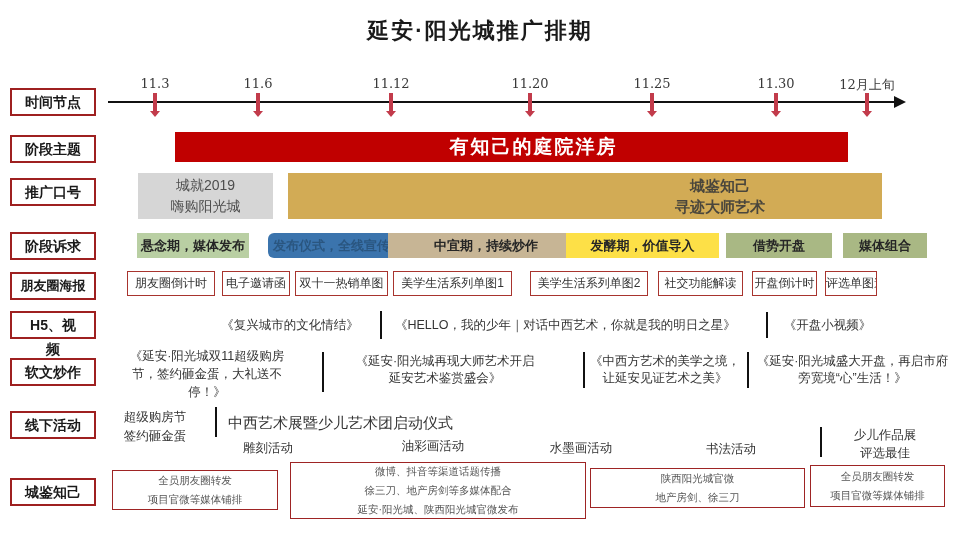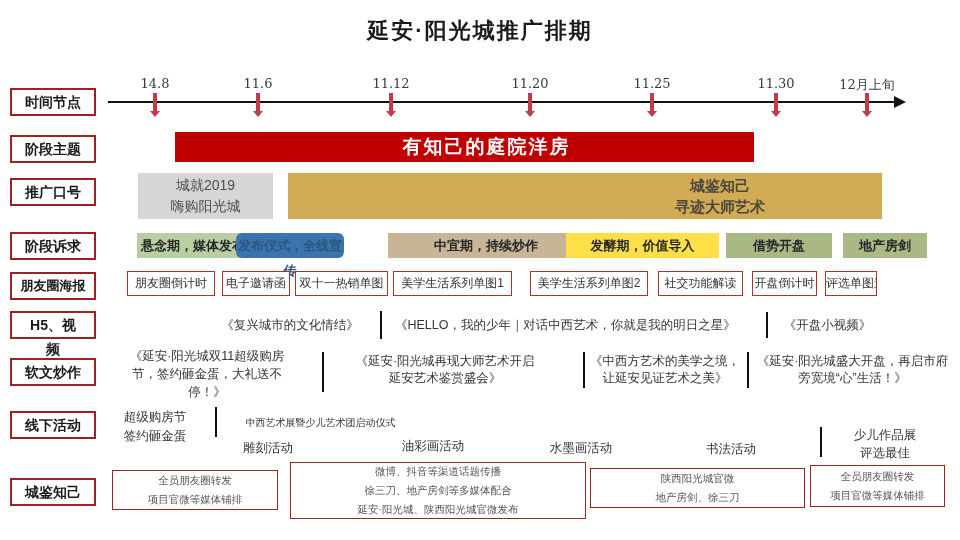--- a/index.html
+++ b/index.html
@@ -19,21 +19,21 @@
   }
   .rlabel.small{font-size:13px;}
   .rlabel.h5label{white-space:normal;overflow:visible;line-height:24px;padding:0 12px;}
   
   .tl-line{left:108px;top:101px;width:790px;height:2px;background:#111;}
   .tl-head{left:894px;top:96px;width:0;height:0;border-top:6px solid transparent;border-bottom:6px solid transparent;border-left:12px solid #111;}
   .date{top:76px;transform:translateX(-50%);font-family:"DejaVu Serif","Liberation Serif",serif;font-size:13px;color:#3a3a3a;white-space:nowrap;}
   .tick{top:93px;width:4px;height:18px;background:#C23B4B;}
   .tick::after{content:"";position:absolute;left:-3px;top:18px;border-left:5px solid transparent;border-right:5px solid transparent;border-top:6px solid #C23B4B;}
   
-  .theme{left:175px;top:132px;width:579px;height:30px;line-height:30px;text-align:center;color:#fff;font-size:19px;font-weight:bold;letter-spacing:2px;padding-left:44px;}
+  .theme{left:175px;top:132px;width:673px;height:30px;line-height:30px;text-align:center;color:#fff;font-size:19px;font-weight:bold;letter-spacing:2px;padding-left:44px;}
   
   .pre{white-space:pre-line;}
   .slogan-gray{left:138px;top:173px;width:135px;height:46px;font-size:14px;font-weight:normal;color:#4d4d4d;text-align:center;line-height:21px;padding-top:2px;}
   .slogan-gold{left:288px;top:173px;width:594px;height:46px;}
   .slogan-gold-text{left:588px;top:175px;width:264px;text-align:center;font-size:15px;font-weight:bold;color:#4a463c;line-height:21px;}
   
   .phase{top:233px;height:25px;line-height:25px;text-align:center;font-size:13px;font-weight:bold;}
   
   .poster{top:271px;height:25px;border:1px solid #A8342E;background:#fff;color:#333;
     font-size:12px;text-align:center;line-height:22px;white-space:nowrap;overflow:hidden;}
@@ -56,21 +56,21 @@
 <div class="abs rlabel" style="top:232px">阶段诉求</div>
 <div class="abs rlabel small" style="top:272px">朋友圈海报</div>
 <div class="abs rlabel h5label" style="top:311px">H5、视频</div>
 <div class="abs rlabel" style="top:358px">软文炒作</div>
 <div class="abs rlabel" style="top:411px">线下活动</div>
 <div class="abs rlabel" style="top:478px">城鉴知己</div>
 
 <div class="abs tl-line"></div>
 <div class="abs tl-head"></div>
 
-<div class="abs date" style="left:155px">14.8</div>
+<div class="abs date" style="left:155px">11.3</div>
 <div class="abs date" style="left:258px">11.6</div>
 <div class="abs date" style="left:391px">11.12</div>
 <div class="abs date" style="left:530px">11.20</div>
 <div class="abs date" style="left:652px">11.25</div>
 <div class="abs date" style="left:776px">11.30</div>
 <div class="abs date" style="left:867px">12月上旬</div>
 
 <div class="abs tick" style="left:153px"></div>
 <div class="abs tick" style="left:256px"></div>
 <div class="abs tick" style="left:389px"></div>
@@ -81,25 +81,25 @@
 
 <div class="abs theme" style="background: rgb(192, 0, 0);">有知己的庭院洋房</div>
 
 <div class="abs slogan-gray pre" style="background: rgb(214, 214, 214);">城就2019
 嗨购阳光城</div>
 <div class="abs slogan-gold" style="background: rgb(210, 171, 85);"></div>
 <div class="abs slogan-gold-text pre">城鉴知己
 寻迹大师艺术</div>
 
 <div class="abs phase" style="left: 137px; width: 112px; background: rgb(185, 207, 163); color: rgb(38, 38, 38);">悬念期，媒体发布</div>
-<div class="abs phase" style="left: 236px; width: 108px; background: rgb(59, 116, 173); color: rgb(42, 86, 128); border-radius: 6px;">发布仪式，全线宣传</div>
+<div class="abs phase" style="left: 268px; width: 127px; background: rgb(59, 116, 173); color: rgb(42, 86, 128); border-radius: 6px;">发布仪式，全线宣传</div>
 <div class="abs phase" style="left: 388px; width: 196px; background: rgb(199, 181, 149); color: rgb(38, 38, 38);">中宜期，持续炒作</div>
 <div class="abs phase" style="left: 566px; width: 153px; background: #fde047; color: rgb(38, 38, 38);">发酵期，价值导入</div>
 <div class="abs phase" style="left: 726px; width: 106px; background: rgb(169, 184, 132); color: rgb(38, 38, 38);">借势开盘</div>
-<div class="abs phase" style="left: 843px; width: 84px; background: rgb(169, 184, 132); color: rgb(38, 38, 38);">地产房剑</div>
+<div class="abs phase" style="left: 843px; width: 84px; background: rgb(169, 184, 132); color: rgb(38, 38, 38);">媒体组合</div>
 
 <div class="abs poster" style="left:127px;width:88px">朋友圈倒计时</div>
 <div class="abs poster" style="left:222px;width:68px">电子邀请函</div>
 <div class="abs poster" style="left:295px;width:93px">双十一热销单图</div>
 <div class="abs poster" style="left:393px;width:119px">美学生活系列单图1</div>
 <div class="abs poster" style="left:530px;width:118px">美学生活系列单图2</div>
 <div class="abs poster" style="left:658px;width:85px">社交功能解读</div>
 <div class="abs poster" style="left:752px;width:65px">开盘倒计时</div>
 <div class="abs poster" style="left:825px;width:52px">评选单图邀约</div>
 
@@ -113,21 +113,21 @@
 <div class="abs vdiv" style="left:322px;top:352px;height:40px"></div>
 <div class="abs txt" style="left:350px;top:353px;width:190px">《延安·阳光城再现大师艺术开启延安艺术鉴赏盛会》</div>
 <div class="abs vdiv" style="left:583px;top:352px;height:36px"></div>
 <div class="abs txt" style="left:585px;top:353px;width:160px">《中西方艺术的美学之境，让延安见证艺术之美》</div>
 <div class="abs vdiv" style="left:747px;top:352px;height:36px"></div>
 <div class="abs txt" style="left:755px;top:353px;width:195px">《延安·阳光城盛大开盘，再启市府旁宽境“心”生活！》</div>
 
 <div class="abs txt pre" style="left:115px;top:408px;width:80px;line-height:19px">超级购房节
 签约砸金蛋</div>
 <div class="abs vdiv" style="left:215px;top:407px;height:30px"></div>
-<div class="abs txt nowrap" style="left:228px;top:414px;width:185px;text-align:center;font-size:10px">中西艺术展暨少儿艺术团启动仪式</div>
+<div class="abs txt nowrap" style="left:228px;top:414px;width:185px;text-align:center;font-size:15px">中西艺术展暨少儿艺术团启动仪式</div>
 <div class="abs txt nowrap" style="left:238px;top:440px;width:60px">雕刻活动</div>
 <div class="abs txt nowrap" style="left:398px;top:438px;width:70px">油彩画活动</div>
 <div class="abs txt nowrap" style="left:546px;top:440px;width:70px">水墨画活动</div>
 <div class="abs txt nowrap" style="left:701px;top:441px;width:60px">书法活动</div>
 <div class="abs vdiv" style="left:820px;top:427px;height:30px"></div>
 <div class="abs txt pre" style="left:835px;top:426px;width:100px;line-height:18px">少儿作品展
 评选最佳</div>
 
 <div class="abs media" style="left:112px;top:470px;width:166px;height:40px">全员朋友圈转发
 项目官微等媒体铺排</div>

